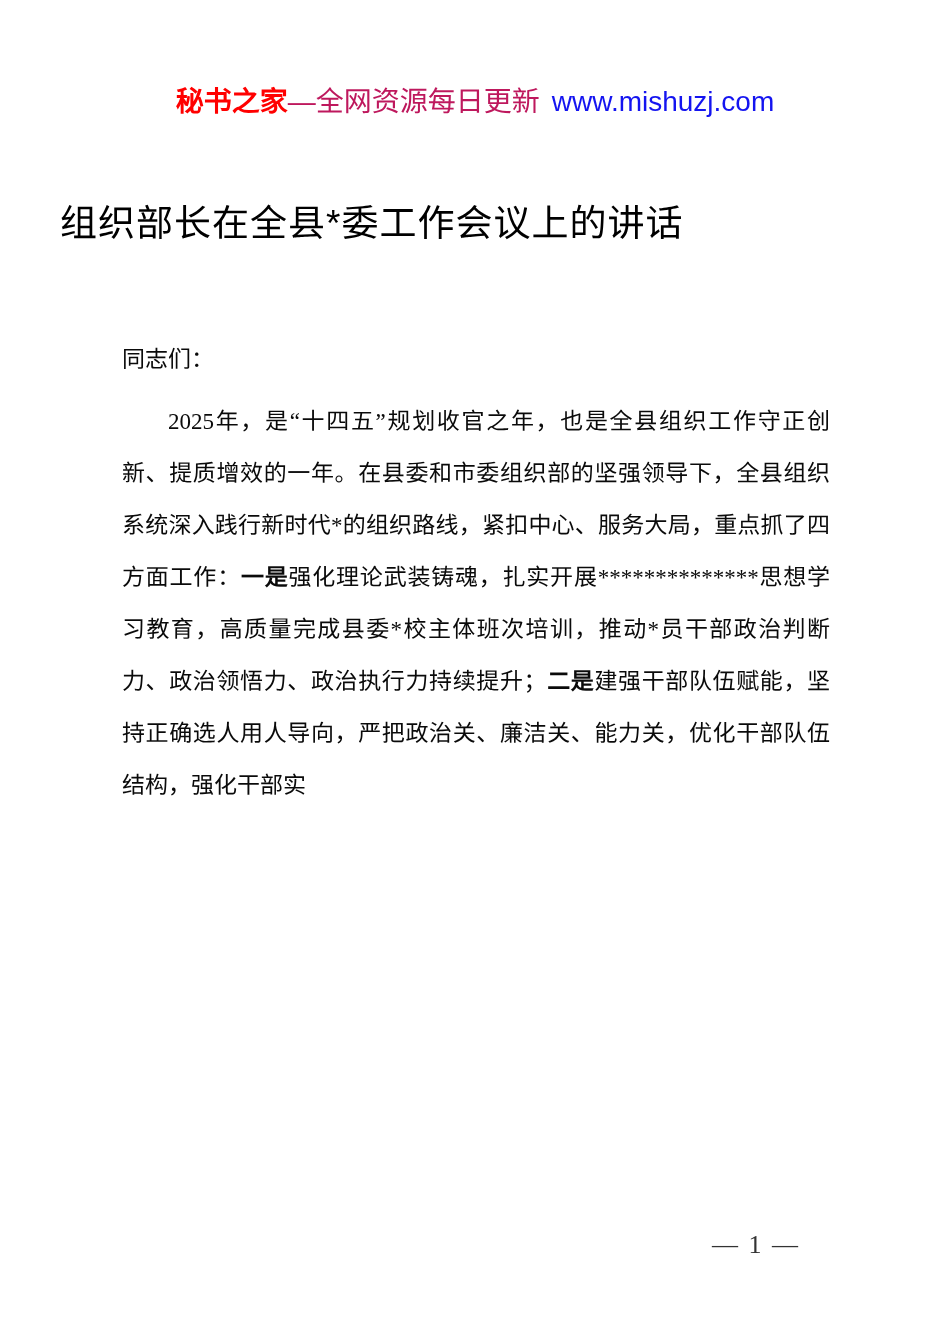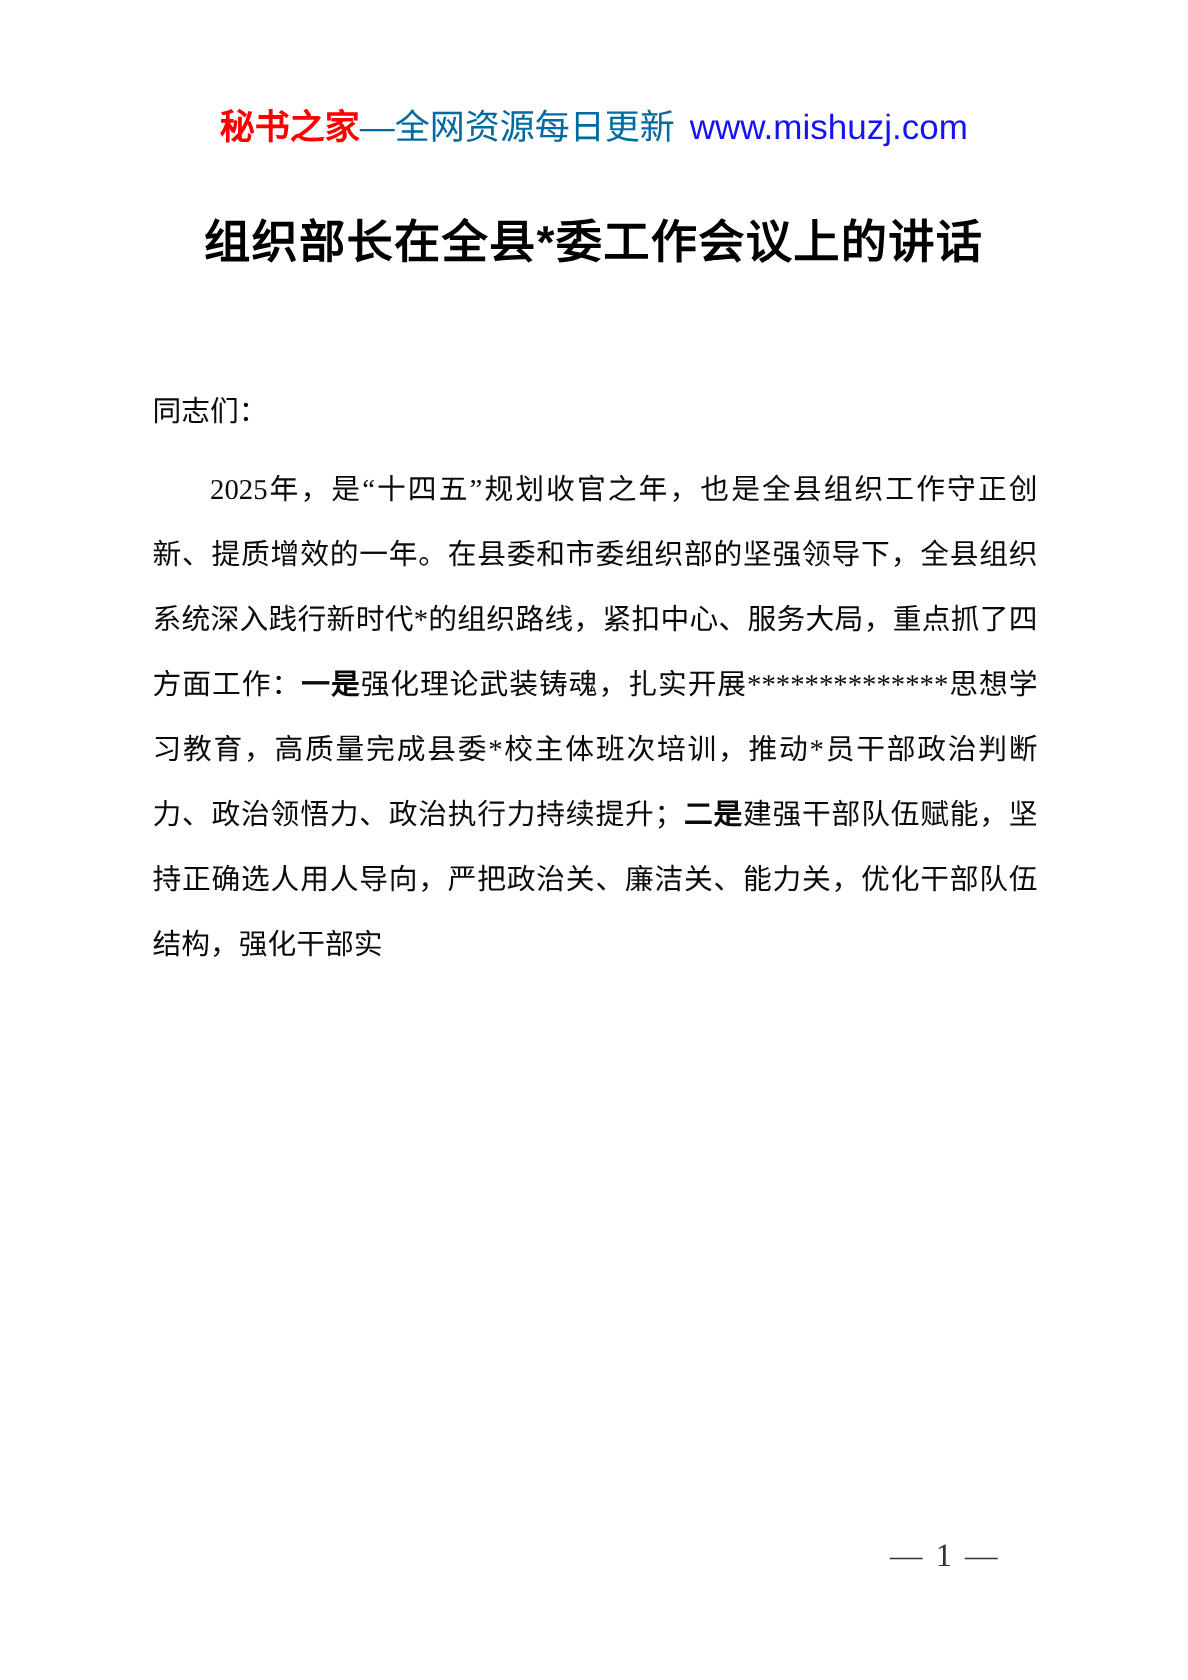--- a/index.html
+++ b/index.html
@@ -17,25 +17,24 @@
     text-align: center;
     font-family: "Liberation Sans", sans-serif;
     font-size: 28px;
     line-height: 36px;
     white-space: nowrap;
   }
   .brand { font-weight: bold; }
   .dash-tagline { color: #000000; }
   .site-url { margin-left: 12px; }
   .doc-title {
-    margin: 50px 60px 0 60px;
-    text-align: center;
+    margin: 80px 60px 0 60px;
     font-family: "Liberation Sans", sans-serif;
     font-size: 37px;
-    font-weight: bold;
+    font-weight: normal;
     letter-spacing: 1px;
     line-height: 48px;
     color: #000000;
   }
   .content {
     margin: 86px 120px 0 122px;
     font-size: 23px;
     line-height: 52px;
     text-align: justify;
     color: #0a0a0a;
@@ -52,21 +51,21 @@
     color: #333333;
     letter-spacing: 2px;
   }
 </style>
 </head>
 <body>
 
 <div class="page">
 
   <div class="doc-header">
-    <span class="brand" style="color: rgb(255, 0, 0);">秘书之家</span><span class="dash-tagline" style="color: #0369a1;">—全网资源每日更新</span><span class="site-url" style="color: rgb(20, 20, 240);">www.mishuzj.com</span>
+    <span class="brand" style="color: rgb(255, 0, 0);">秘书之家</span><span class="dash-tagline" style="color: #be185d;">—全网资源每日更新</span><span class="site-url" style="color: rgb(20, 20, 240);">www.mishuzj.com</span>
   </div>
 
   <h1 class="doc-title">组织部长在全县*委工作会议上的讲话</h1>
 
   <div class="content">
     <p class="salutation">同志们：</p>
     <div id="paragraphs">
         <p class="para"><span class="run">2025年，是“十四五”规划收官之年，也是全县组织工作守正创新、提质增效的一年。在县委和市委组织部的坚强领导下，全县组织系统深入践行新时代*的组织路线，紧扣中心、服务大局，重点抓了四方面工作：</span><span class="run-bold">一是</span><span class="run">强化理论武装铸魂，扎实开展**************思想学习教育，高质量完成县委*校主体班次培训，推动*员干部政治判断力、政治领悟力、政治执行力持续提升；</span><span class="run-bold">二是</span><span class="run">建强干部队伍赋能，坚持正确选人用人导向，严把政治关、廉洁关、能力关，优化干部队伍结构，强化干部实</span></p>
       </div>
   </div>

